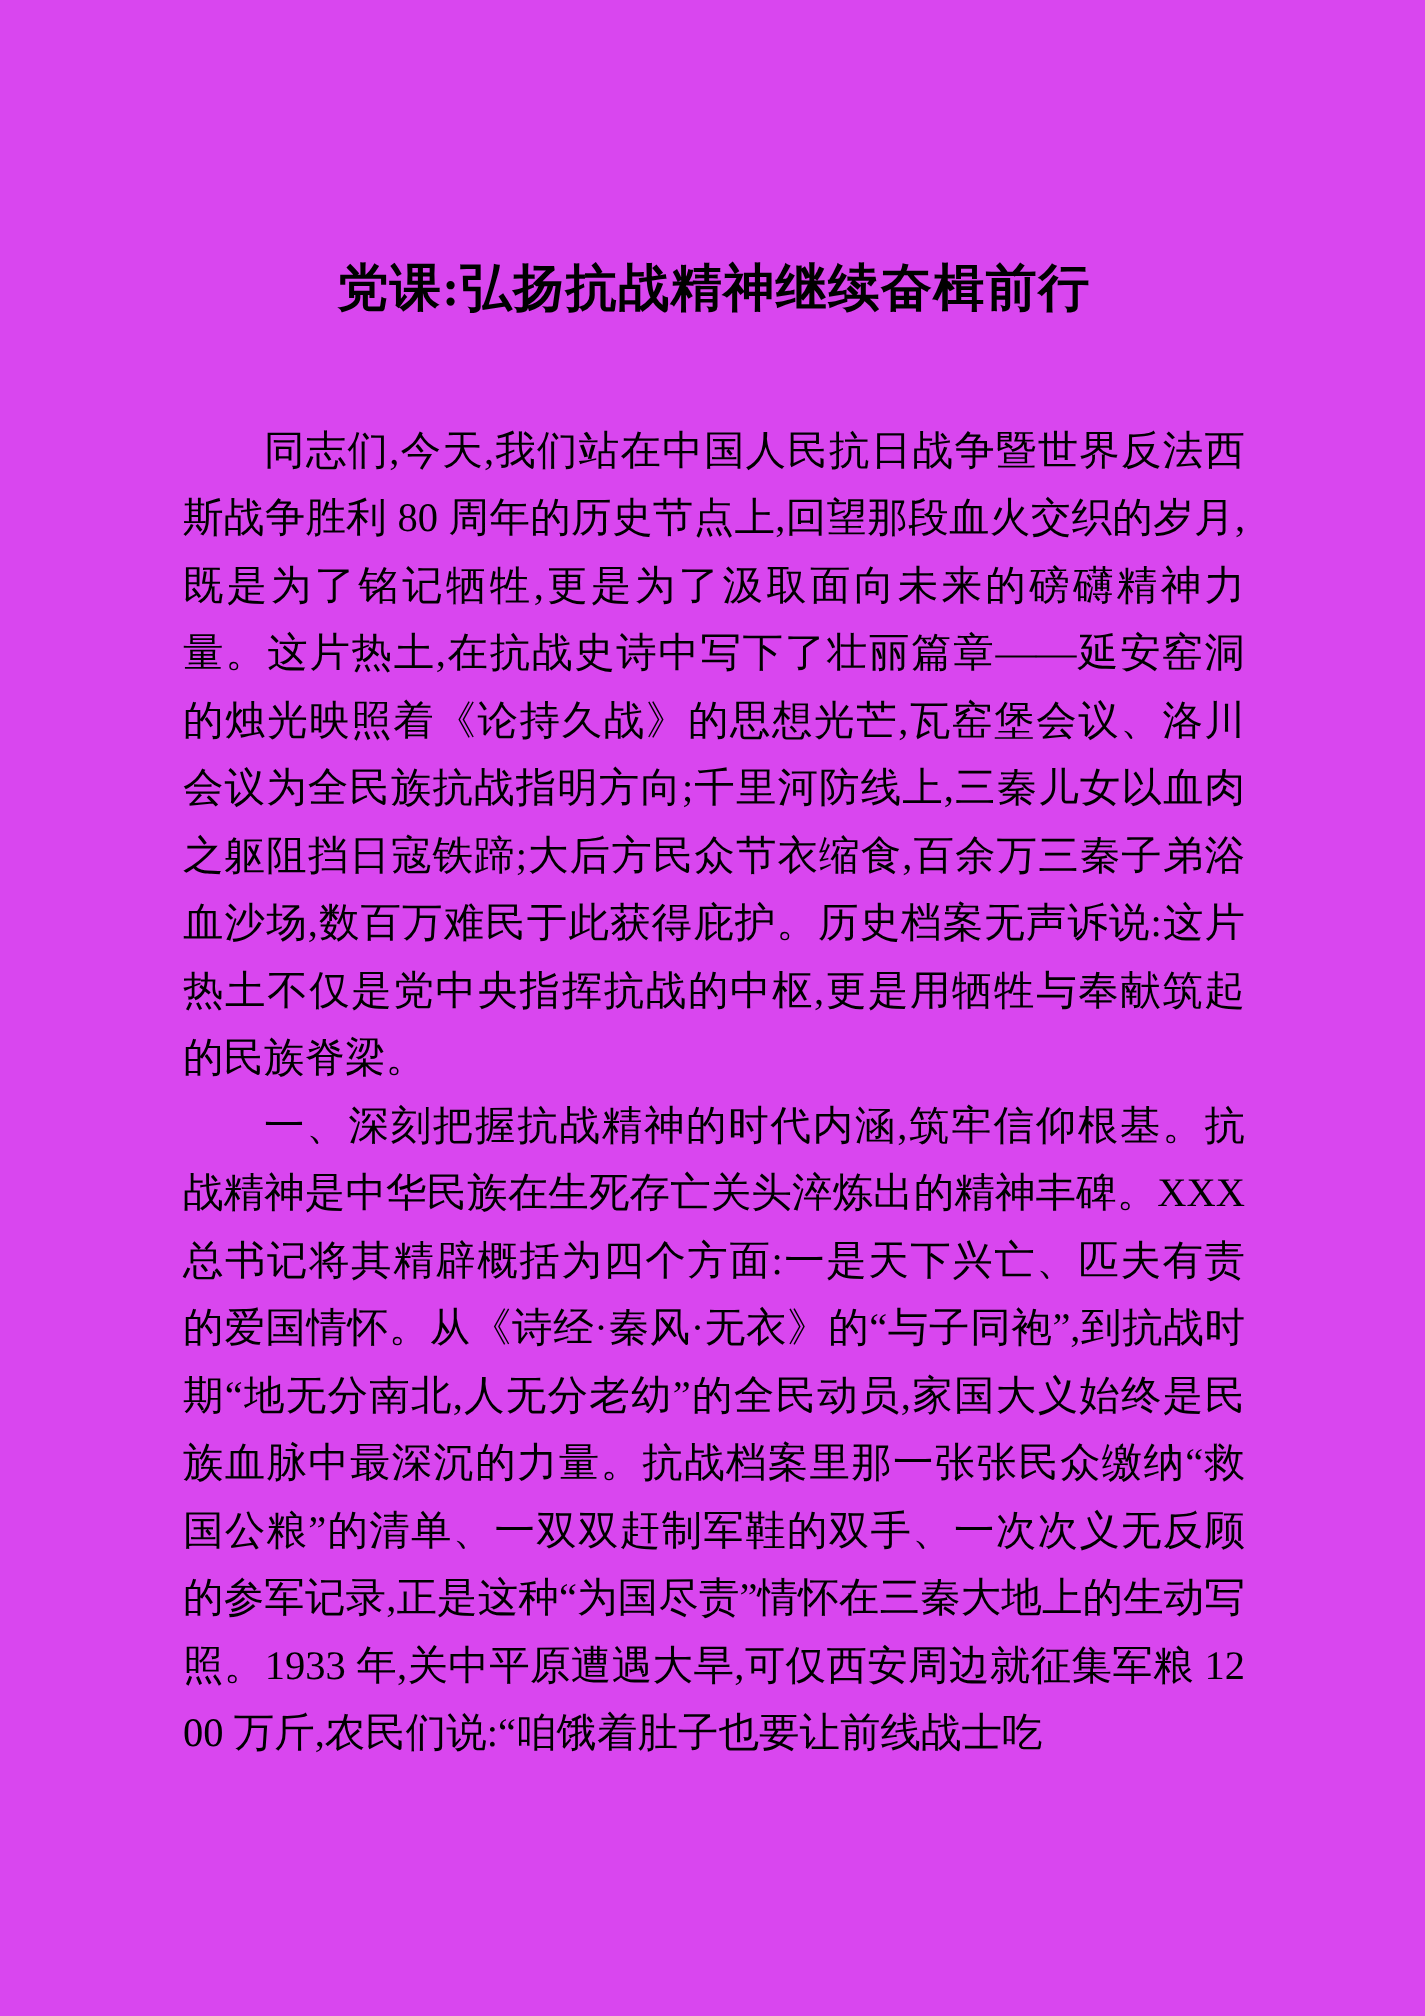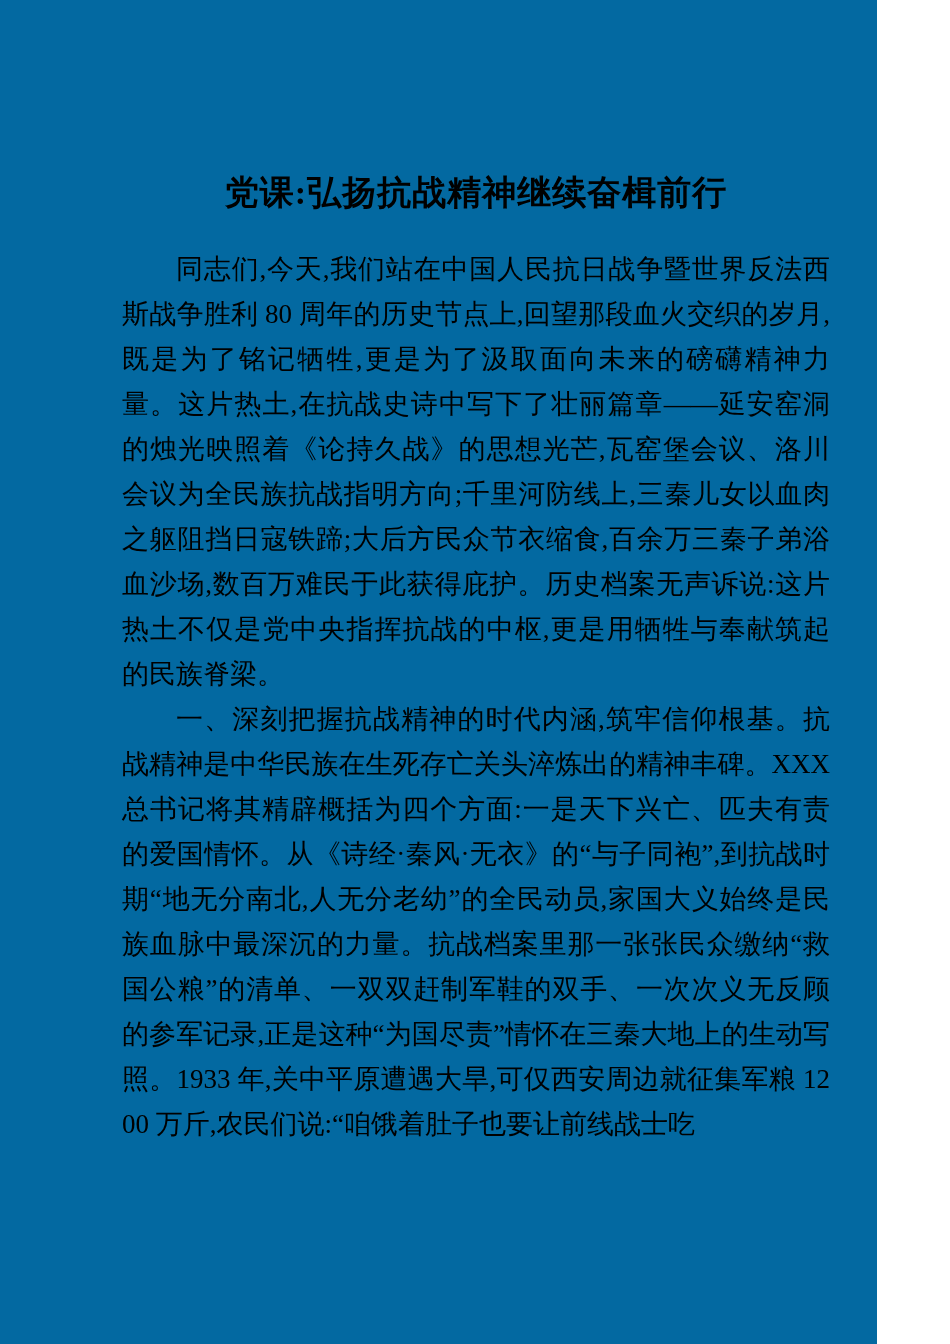--- a/index.html
+++ b/index.html
@@ -8,23 +8,23 @@
   }
   body {
     width: 950px;
     height: 1344px;
     background: #ffffff;
     font-family: "Liberation Serif", "DejaVu Serif", serif;
     color: #000000;
   }
   .page {
     position: relative;
-    width: 877px;
+    width: 950px;
     height: 1344px;
-    background: #0369a1;
+    background: #d946ef;
     overflow: hidden;
   }
   .doc-content {
     position: absolute;
     left: 122px;
     top: 0;
     width: 708px;
   }
   .doc-title {
     margin: 170px 0 0 0;
@@ -38,21 +38,21 @@
   .doc-paragraph {
     margin: 0;
     font-size: 27px;
     line-height: 45px;
     text-align: justify;
     text-justify: inter-ideograph;
     text-indent: 2em;
     word-break: break-all;
   }
   .doc-paragraph.first {
-    margin-top: 31px;
+    margin-top: 62px;
   }
 </style>
 </head>
 <body>
 
 <div class="page">
   <div class="doc-content">
     <h1 class="doc-title">党课:弘扬抗战精神继续奋楫前行</h1>
     <p class="doc-paragraph first">同志们,今天,我们站在中国人民抗日战争暨世界反法西斯战争胜利 80 周年的历史节点上,回望那段血火交织的岁月,既是为了铭记牺牲,更是为了汲取面向未来的磅礴精神力量。这片热土,在抗战史诗中写下了壮丽篇章——延安窑洞的烛光映照着《论持久战》的思想光芒,瓦窑堡会议、洛川会议为全民族抗战指明方向;千里河防线上,三秦儿女以血肉之躯阻挡日寇铁蹄;大后方民众节衣缩食,百余万三秦子弟浴血沙场,数百万难民于此获得庇护。历史档案无声诉说:这片热土不仅是党中央指挥抗战的中枢,更是用牺牲与奉献筑起的民族脊梁。</p>
     <p class="doc-paragraph">一、深刻把握抗战精神的时代内涵,筑牢信仰根基。抗战精神是中华民族在生死存亡关头淬炼出的精神丰碑。XXX 总书记将其精辟概括为四个方面:一是天下兴亡、匹夫有责的爱国情怀。从《诗经·秦风·无衣》的“与子同袍”,到抗战时期“地无分南北,人无分老幼”的全民动员,家国大义始终是民族血脉中最深沉的力量。抗战档案里那一张张民众缴纳“救国公粮”的清单、一双双赶制军鞋的双手、一次次义无反顾的参军记录,正是这种“为国尽责”情怀在三秦大地上的生动写照。1933 年,关中平原遭遇大旱,可仅西安周边就征集军粮 1200 万斤,农民们说:“咱饿着肚子也要让前线战士吃</p>

